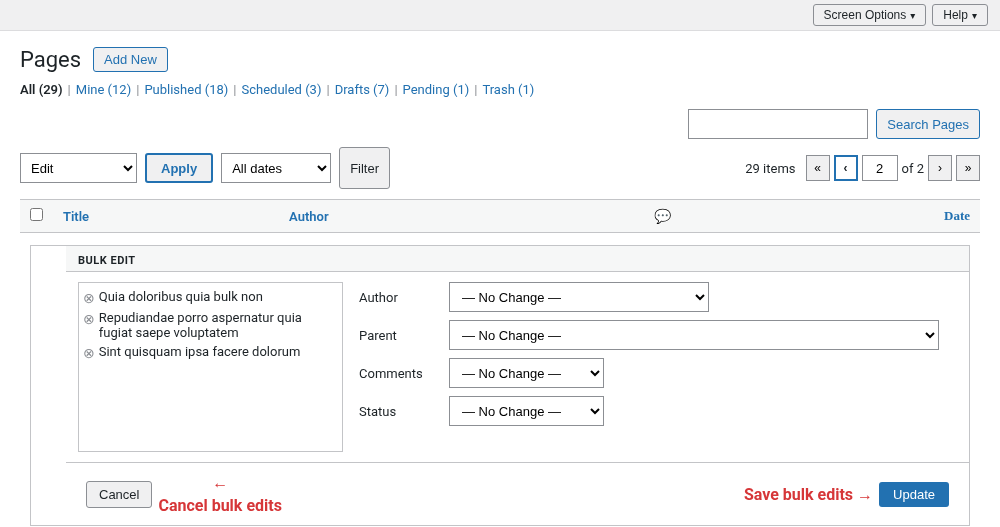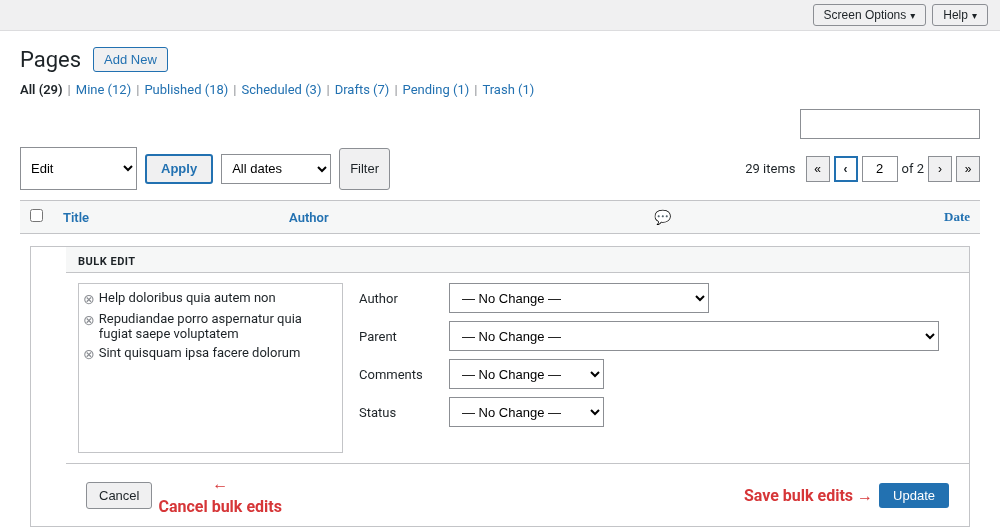--- a/index.html
+++ b/index.html
@@ -104,21 +104,21 @@
     .tablenav-top {
       display: flex;
       align-items: center;
       gap: 8px;
       margin-bottom: 10px;
     }
     .bulk-select {
       border: 1px solid #8c8f94;
       padding: 4px 6px;
       font-size: 13px;
-      height: 43px;
+      height: 30px;
       background: #fff;
       cursor: pointer;
       min-width: 110px;
     }
     .apply-btn {
       border: 2px solid #2271b1;
       background: #f0f0f1;
       color: #2271b1;
       padding: 4px 14px;
       font-size: 13px;
@@ -385,20 +385,21 @@
     <span class="sep">|</span>
     <a href="#">Drafts (7)</a>
     <span class="sep">|</span>
     <a href="#">Pending (1)</a>
     <span class="sep">|</span>
     <a href="#">Trash (1)</a>
   </div>
 
   <div class="search-row">
     <input class="search-input" type="text" style="">
+    <button class="search-pages-btn">Search Pages</button>
   </div>
 
   <div class="tablenav-top">
     <select class="bulk-select">
       <option>Edit</option>
       <option>Bulk Actions</option>
       <option>Move to Trash</option>
     </select>
     <button class="apply-btn">Apply</button>
     <select class="date-select">
@@ -432,21 +433,21 @@
     </thead>
     <tbody>
       <tr class="bulk-edit-row">
         <td colspan="5">
           <div class="bulk-edit-panel">
             <div class="bulk-edit-header">BULK EDIT</div>
             <div class="bulk-edit-body">
               <div class="bulk-edit-pages-list">
                 <div class="bulk-page-item">
                   <span class="remove-icon">⊗</span>
-                  <span>Help doloribus quia autem non</span>
+                  <span>Quia doloribus quia bulk non</span>
                 </div>
                 <div class="bulk-page-item">
                   <span class="remove-icon">⊗</span>
                   <span>Repudiandae porro aspernatur quia fugiat saepe voluptatem</span>
                 </div>
                 <div class="bulk-page-item">
                   <span class="remove-icon">⊗</span>
                   <span>Sint quisquam ipsa facere dolorum</span>
                 </div>
               </div>

